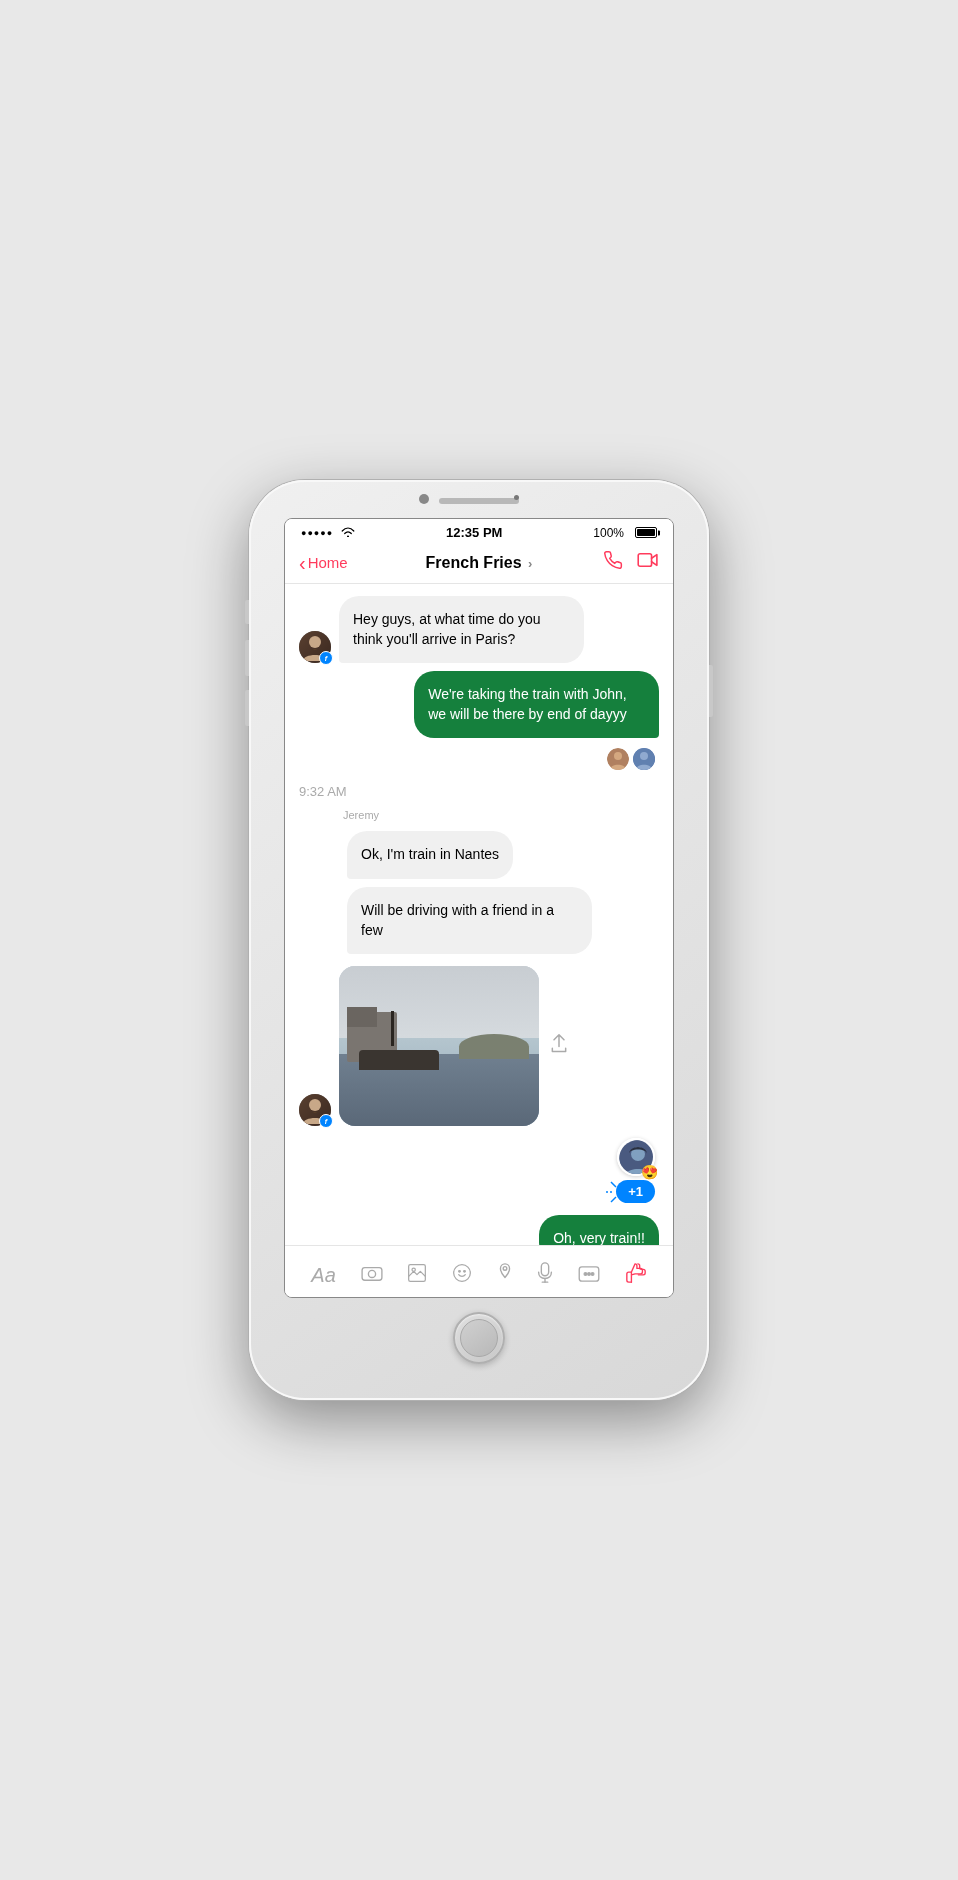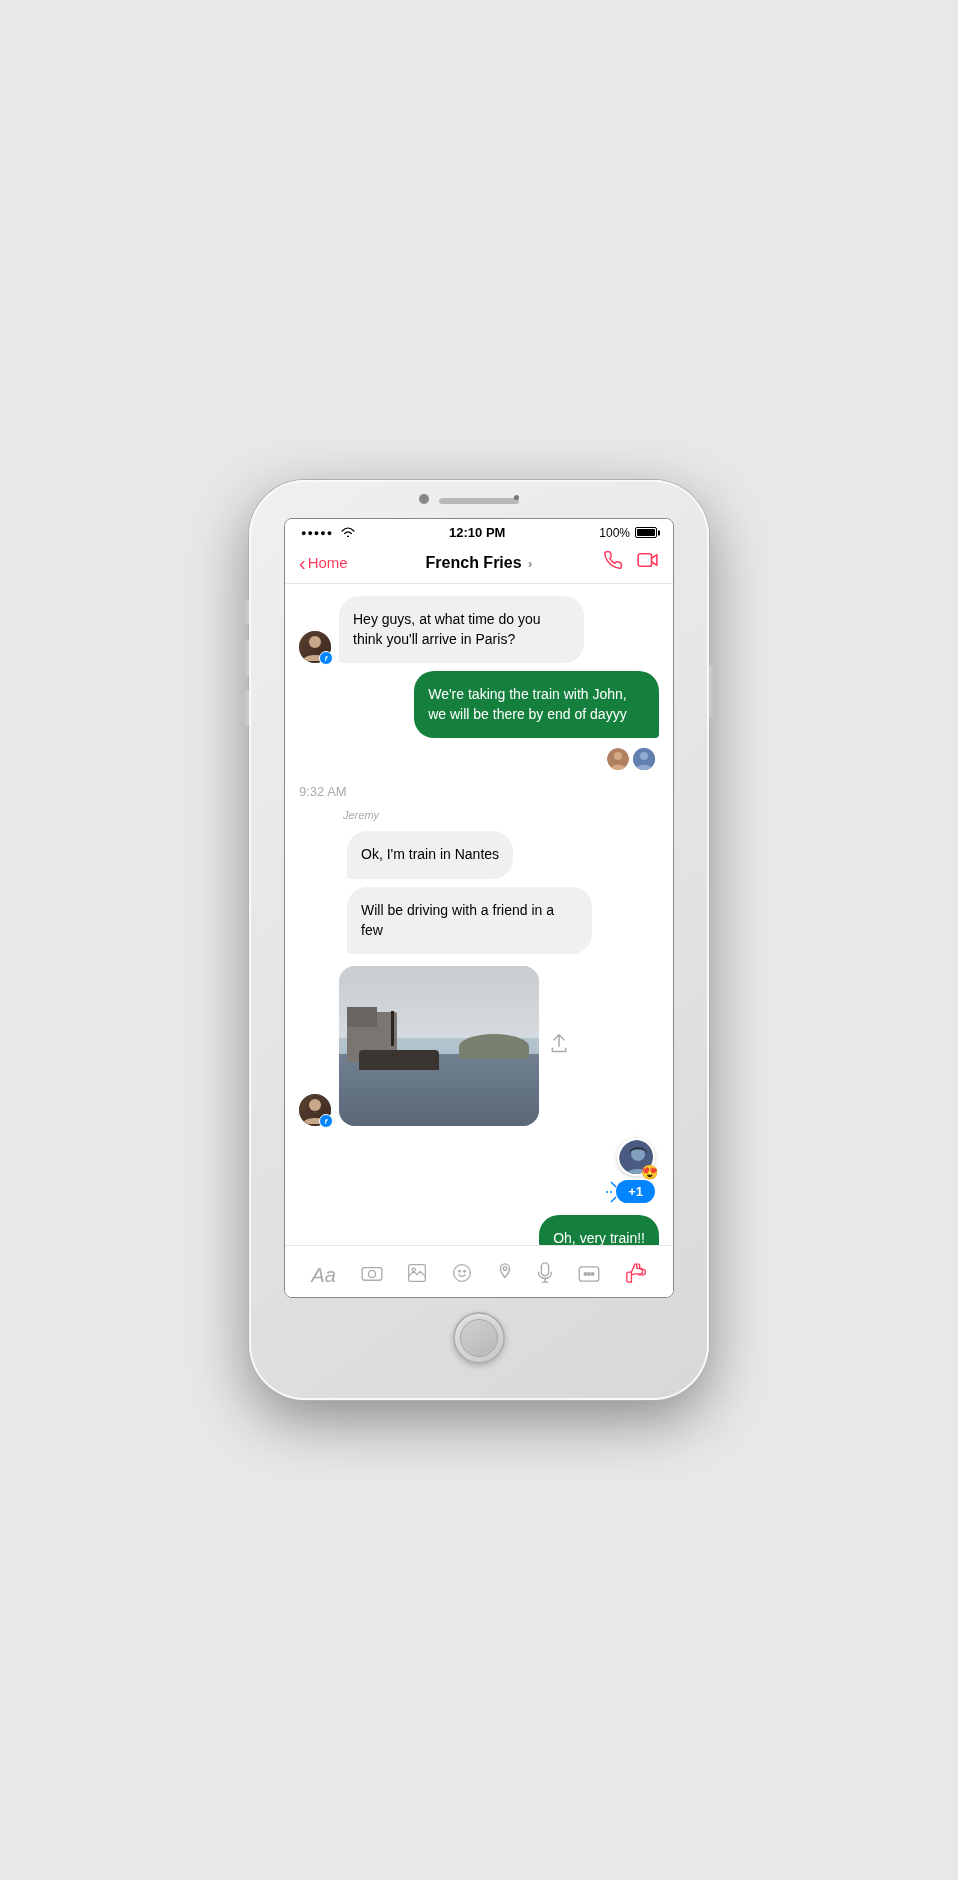--- a/index.html
+++ b/index.html
@@ -126,21 +126,21 @@
       margin-left: 4px;
     }
     .status-time {
       font-size: 13px;
       font-weight: 600;
       color: #000;
     }
     .status-right {
       display: flex;
       align-items: center;
-      gap: 5px;
+      gap: 11px;
       font-size: 12px;
       font-weight: 500;
     }
     .battery-text { font-size: 12px; }
     .battery-icon {
       width: 22px;
       height: 11px;
       border: 1.5px solid #000;
       border-radius: 2px;
       position: relative;
@@ -290,21 +290,20 @@
       text-align: left;
       font-size: 13px;
       color: #aaa;
       margin: 6px 0 2px;
     }
     .sender-name {
       font-size: 11px;
       color: #aaa;
       margin-left: 44px;
       margin-bottom: 2px;
-      font-style: italic;
     }
 
     
     .sent-avatars {
       display: flex;
       justify-content: flex-end;
       gap: 4px;
       margin-top: 2px;
       margin-right: 4px;
     }
@@ -446,21 +445,21 @@
       <div class="status-left">
         <span style="font-size:9px; letter-spacing:1px;">●●●●●</span>
         <span class="wifi-icon">
           <svg width="14" height="11" viewBox="0 0 14 11" fill="none">
             <path d="M7 9.5a1 1 0 100 2 1 1 0 000-2z" fill="#000"></path>
             <path d="M3.7 7.5C4.7 6.4 5.8 5.8 7 5.8s2.3.6 3.3 1.7" stroke="#000" stroke-width="1.2" stroke-linecap="round" fill="none"></path>
             <path d="M1.2 5C3 3 5 2 7 2s4 1 5.8 3" stroke="#000" stroke-width="1.2" stroke-linecap="round" fill="none"></path>
           </svg>
         </span>
       </div>
-      <div class="status-time">12:10 PM</div>
+      <div class="status-time">12:35 PM</div>
       <div class="status-right">
         <span class="battery-text">100%</span>
         <span class="battery-icon">
           <span class="battery-fill"></span>
         </span>
       </div>
     </div>
 
     <div class="nav-bar">
       <div class="nav-back">

